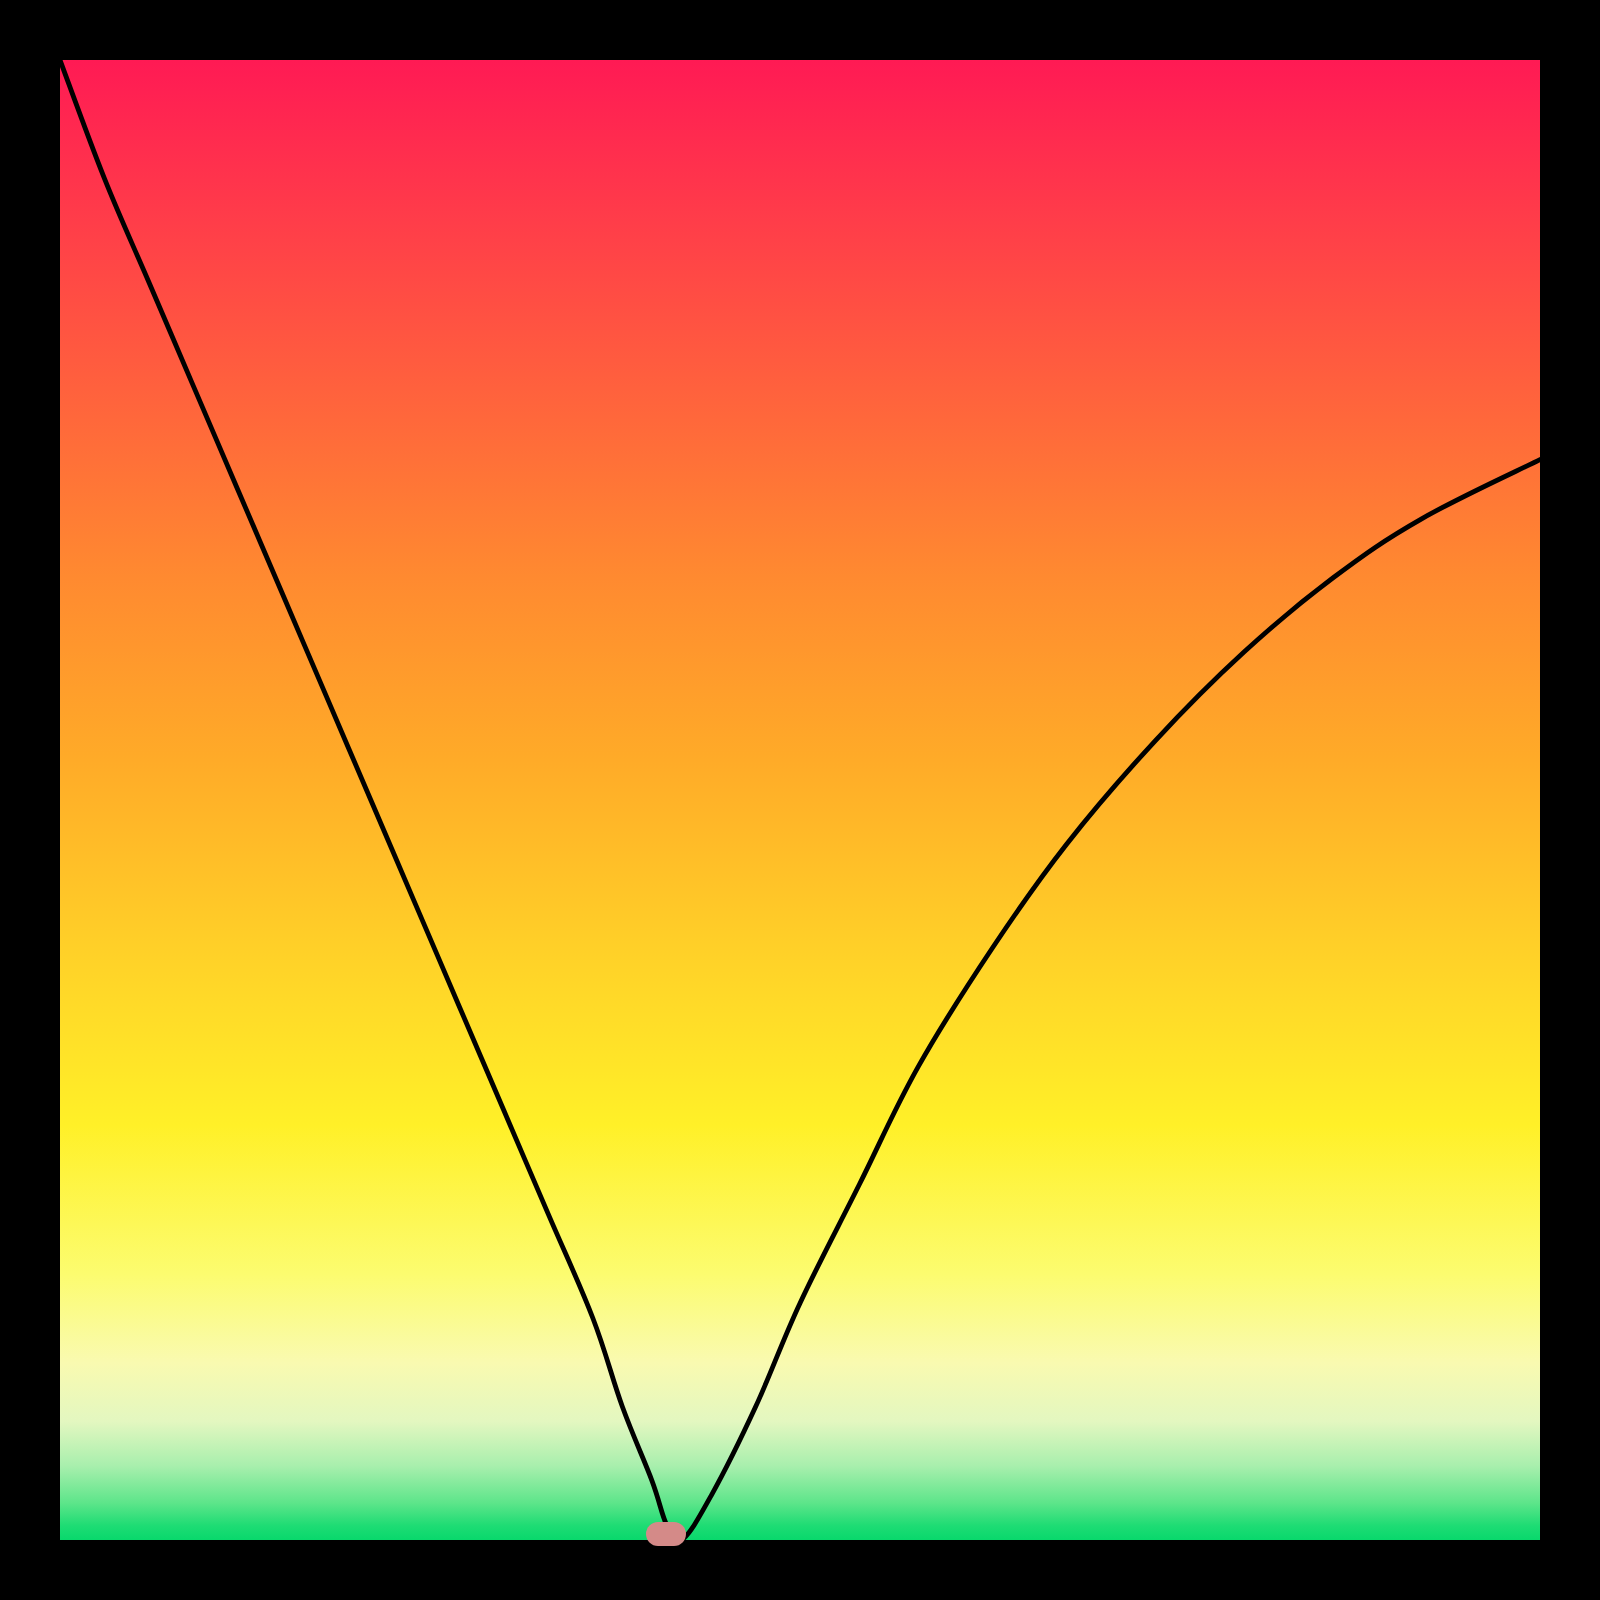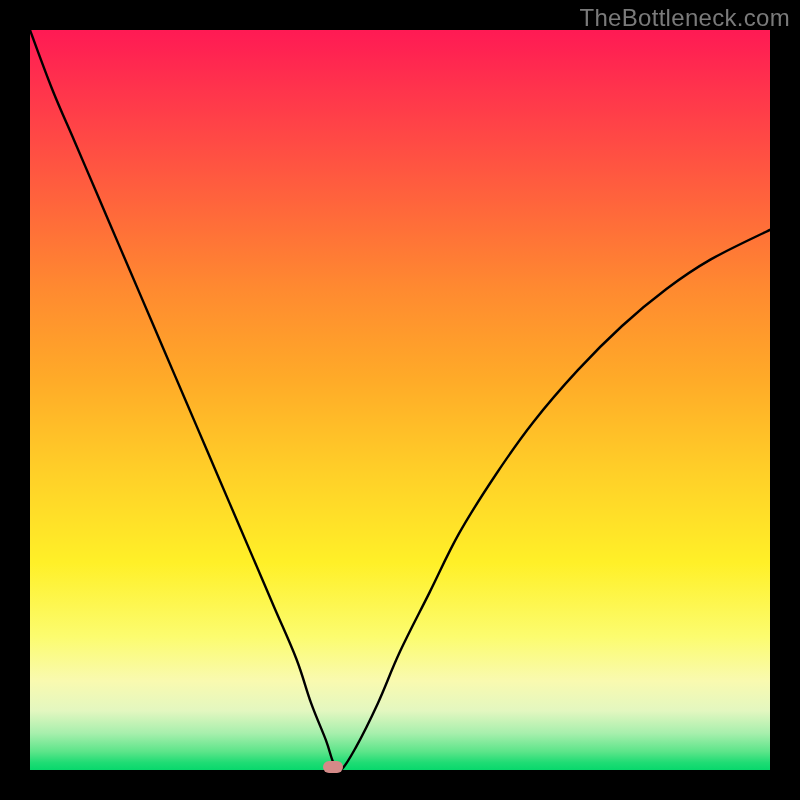--- a/index.html
+++ b/index.html
@@ -67,21 +67,20 @@
     height: 12px;
     border-radius: 6px;
     background: #d48a88;
   }
 </style>
 </head>
 <body>
 
 <div class="frame">
 
-  <div class="watermark">TheBottleneck.com</div>
 
   <div class="plot">
 
     <svg class="curve" viewBox="0 0 740 740" preserveAspectRatio="none">
       <path id="curve-path" fill="none" stroke="#000" stroke-width="2.4" stroke-linecap="round" stroke-linejoin="round" d="M 0 0 C 3.9959999999999996 10.655999999999988, 14.208 39.21999999999993, 22.2 59.19999999999993 C 30.192 79.17999999999994, 36.408 92.352, 44.4 111 C 52.391999999999996 129.648, 58.608 144.15199999999996, 66.6 162.79999999999995 C 74.592 181.44799999999995, 80.80799999999999 195.95200000000003, 88.8 214.60000000000002 C 96.792 233.24800000000002, 103.008 247.75199999999998, 111 266.4 C 118.992 285.048, 125.20799999999998 299.552, 133.2 318.20000000000005 C 141.19199999999998 336.84800000000007, 147.40800000000002 351.35200000000003, 155.4 370 C 163.392 388.64799999999997, 169.608 403.152, 177.6 421.8 C 185.59199999999998 440.44800000000004, 191.80800000000002 454.95200000000006, 199.8 473.6 C 207.792 492.248, 214.008 506.75199999999995, 222 525.4 C 229.992 544.048, 236.20800000000003 558.552, 244.20000000000002 577.2 C 252.192 595.8480000000001, 259.74 611.684, 266.4 629 C 273.05999999999995 646.316, 275.87199999999996 658.7479999999999, 281.2 673.4 C 286.528 688.052, 292.004 699.7439999999999, 296 710.4 C 299.996 721.056, 300.736 727.272, 303.4 732.6 C 306.06399999999996 737.928, 306.80400000000003 742.664, 310.8 740 C 314.796 737.336, 318.94000000000005 729.788, 325.6 717.8 C 332.26 705.8119999999999, 339.80799999999994 690.716, 347.79999999999995 673.4 C 355.792 656.084, 360.676 641.58, 370 621.6 C 379.324 601.62, 388.944 583.712, 399.6 562.4 C 410.25600000000003 541.088, 417.212 524.512, 429.2 503.2 C 441.188 481.888, 452.88 463.98, 466.2 444 C 479.52 424.02, 488.54800000000006 410.84800000000007, 503.20000000000005 392.20000000000005 C 517.8520000000001 373.552, 531.616 357.716, 547.6 340.4 C 563.5840000000001 323.08399999999995, 576.016 310.652, 592 296 C 607.984 281.348, 620.4159999999999 270.988, 636.4 259 C 652.384 247.012, 662.152 240.056, 680.8000000000001 229.40000000000003 C 699.4480000000001 218.74400000000006, 729.344 205.12800000000007, 740 199.80000000000007"></path>
     </svg>
 
     <div id="marker" class="dot" style="left: 293.4px; top: 731px; background: rgb(212, 138, 136);"></div>
   </div>
 </div>

